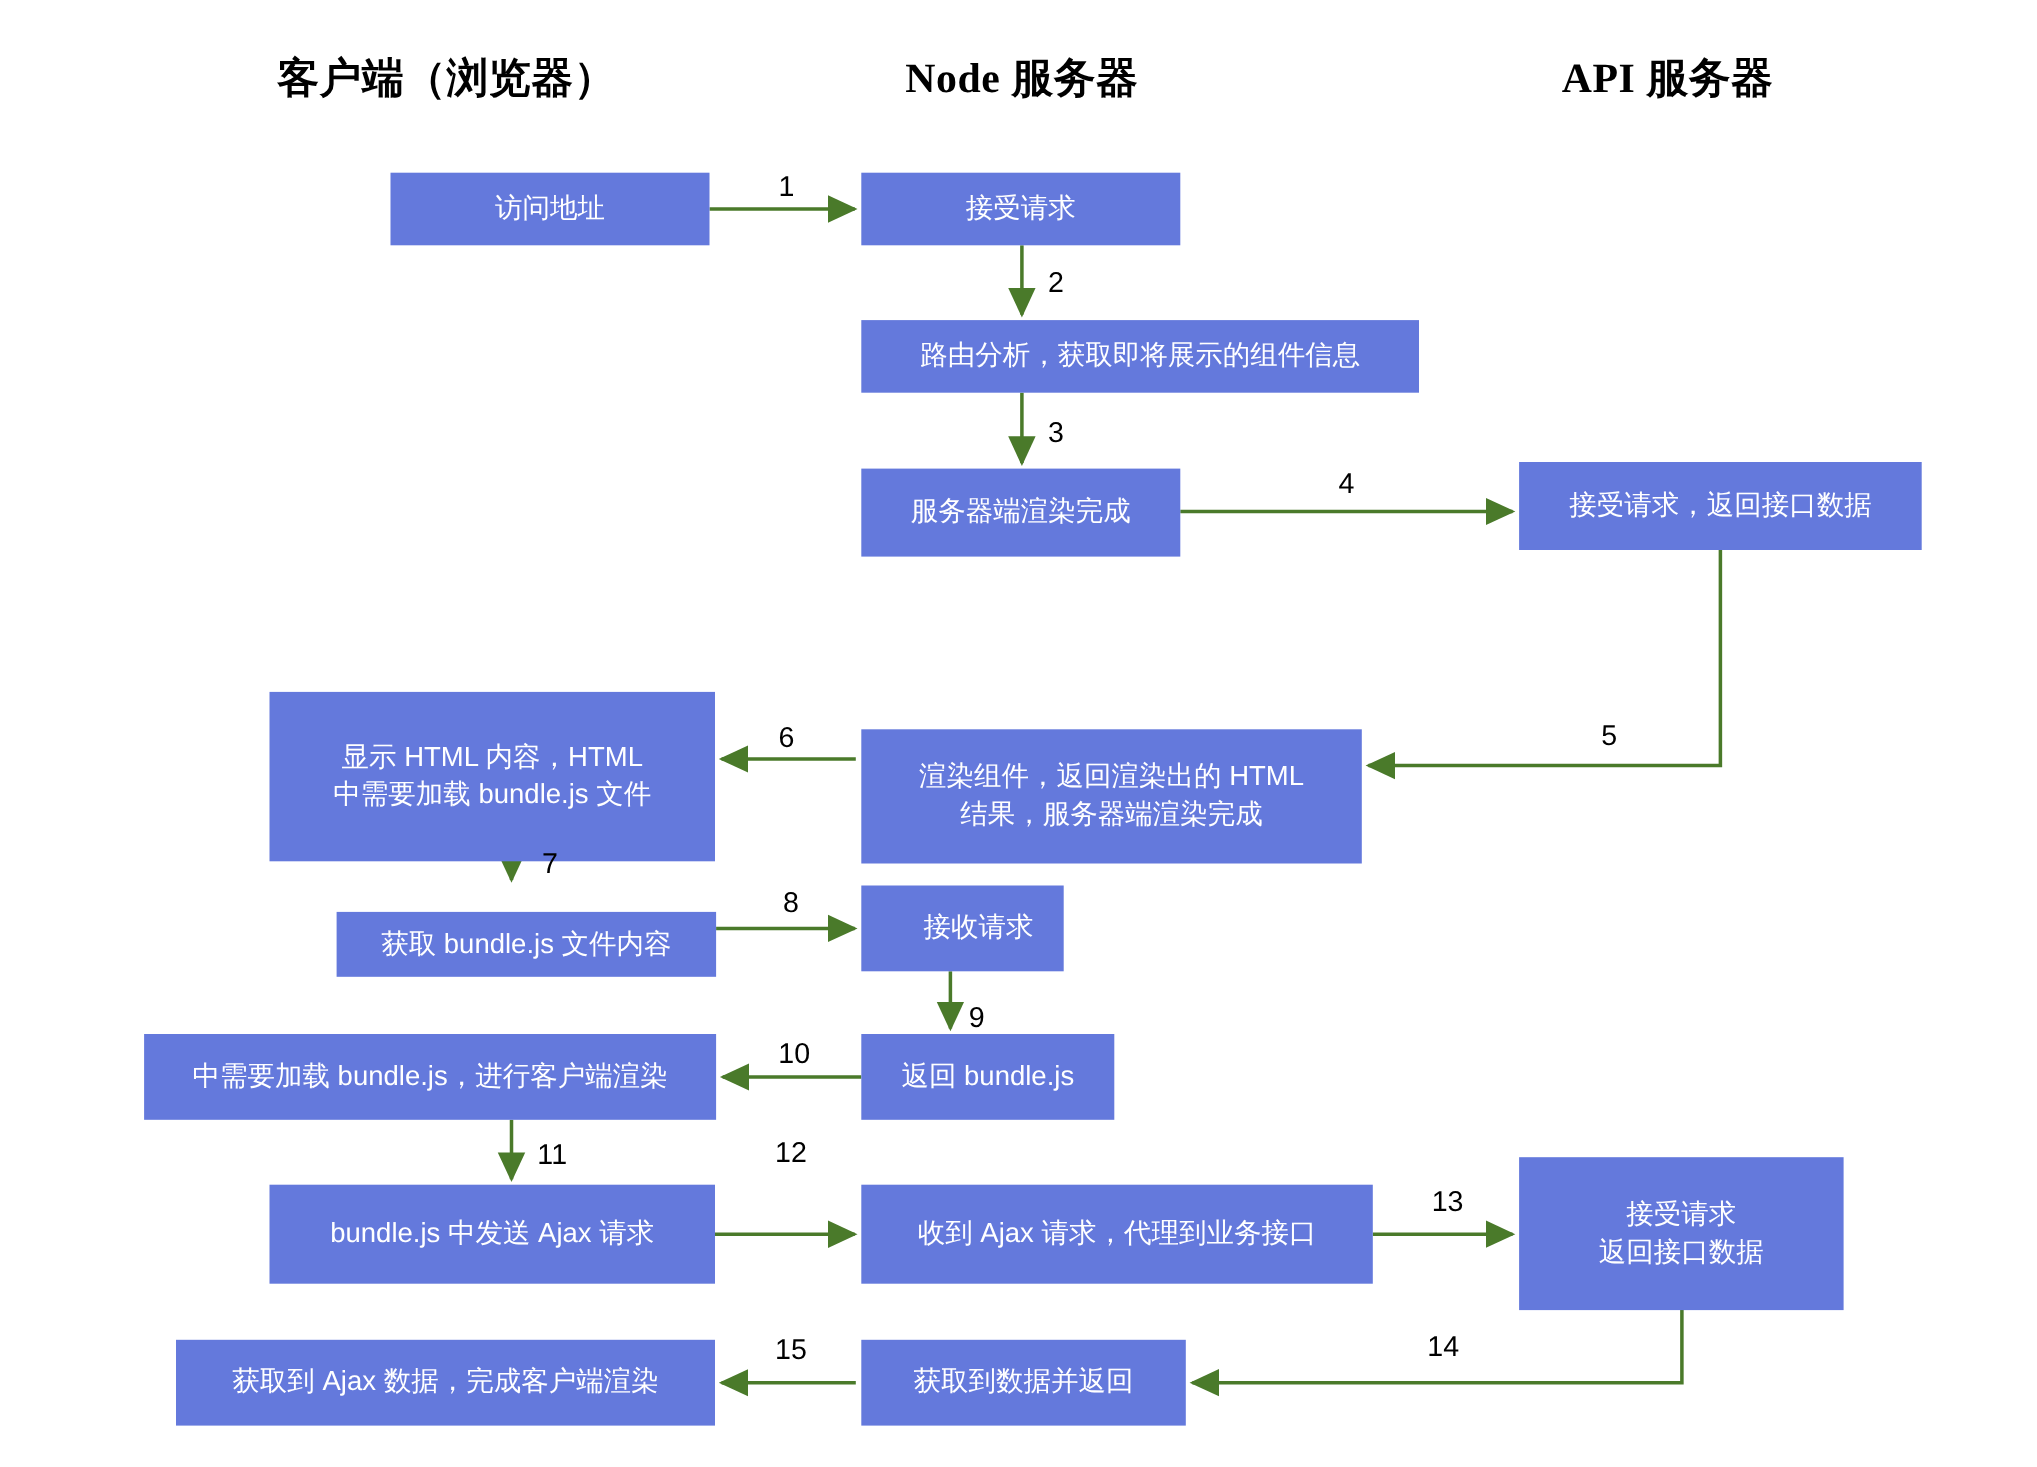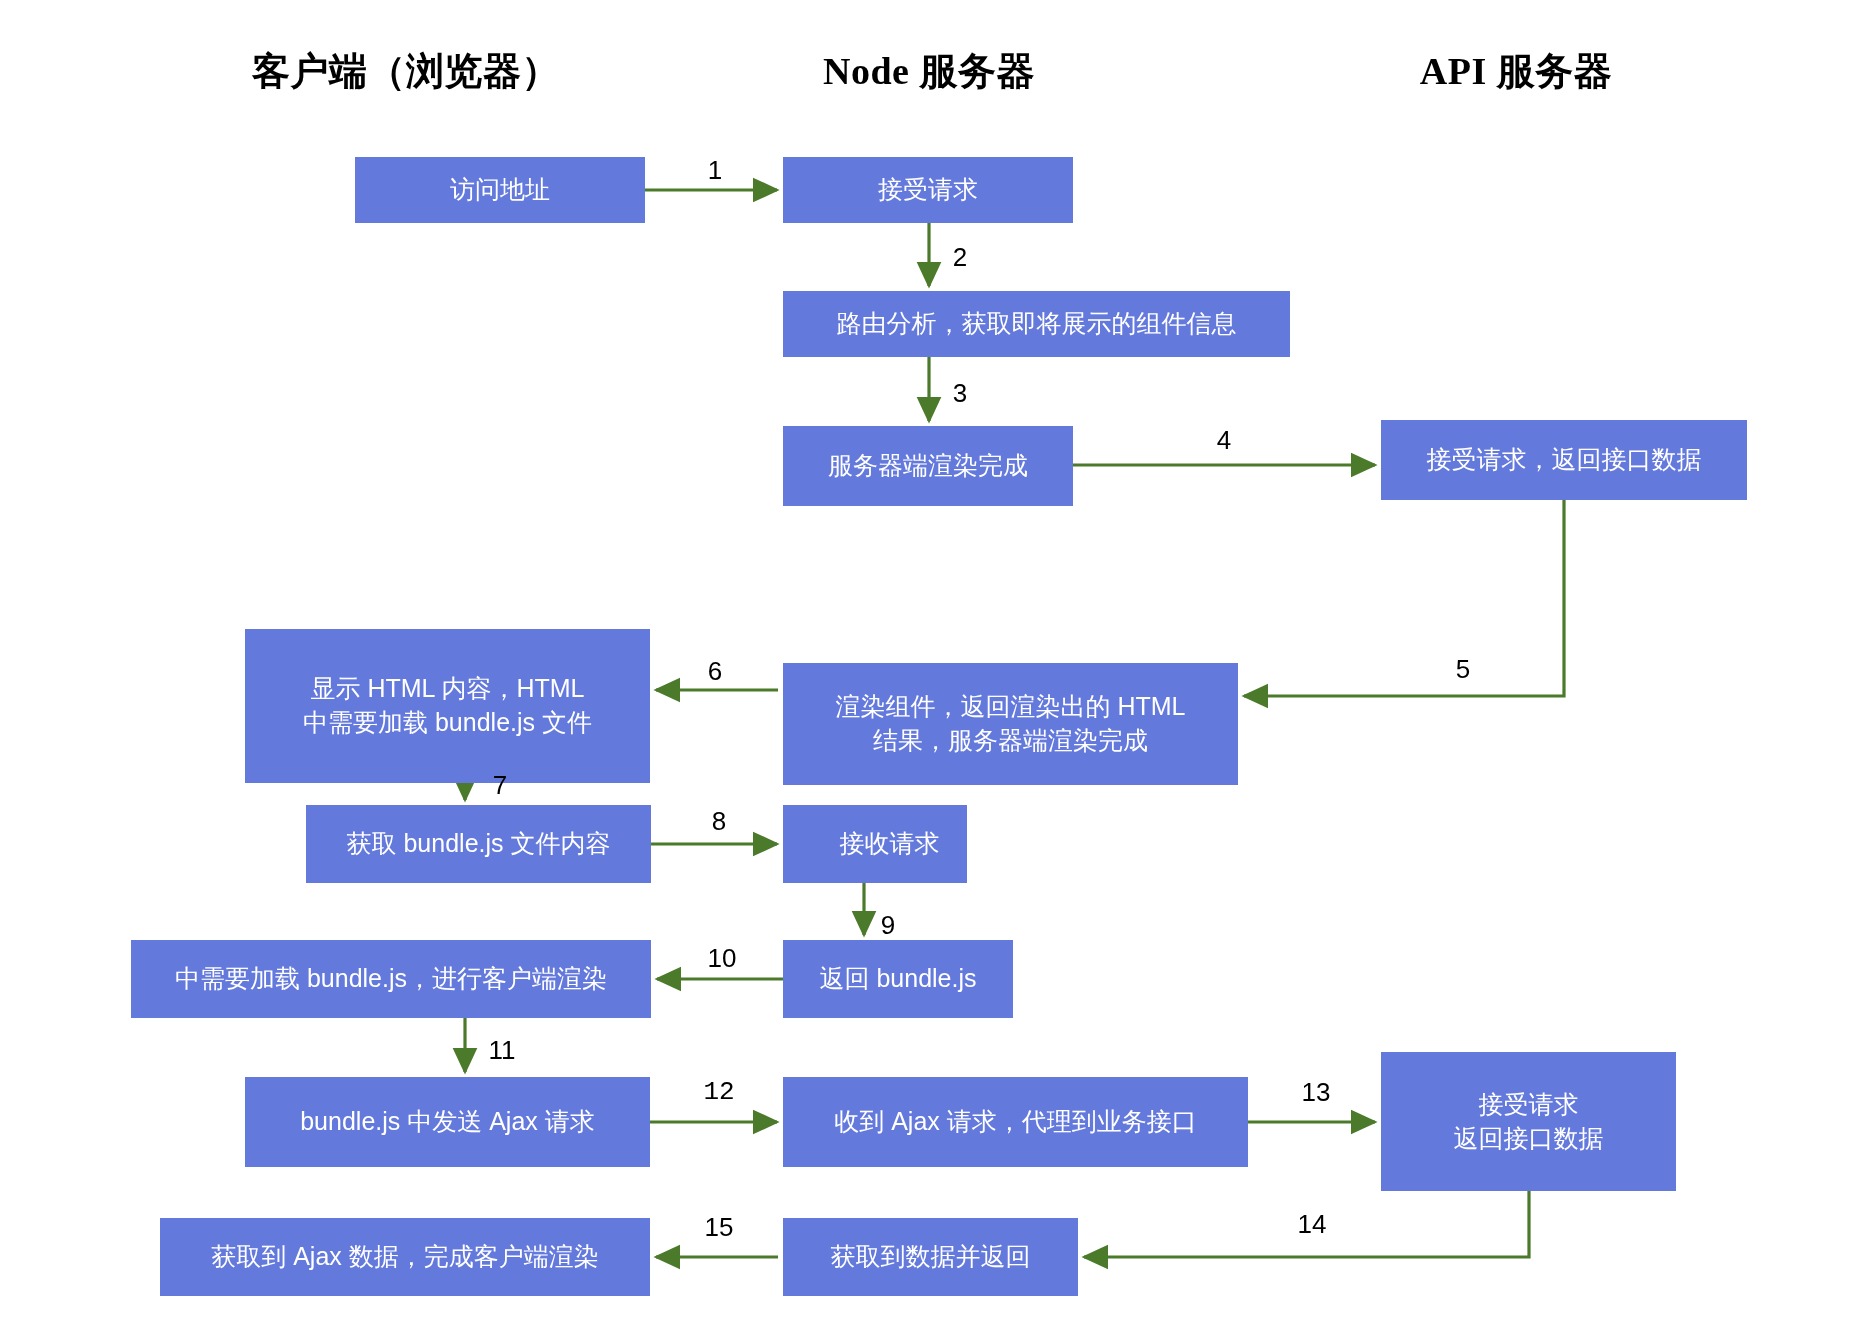--- a/index.html
+++ b/index.html
@@ -111,21 +111,21 @@
 
   <div class="node" style="left:355px; top:157px; width:290px; height:66px;">访问地址</div>
   <div class="node" style="left:783px; top:157px; width:290px; height:66px;">接受请求</div>
   <div class="node" style="left:783px; top:291px; width:507px; height:66px;">路由分析，获取即将展示的组件信息</div>
   <div class="node" style="left:783px; top:426px; width:290px; height:80px;">服务器端渲染完成</div>
   <div class="node" style="left:1381px; top:420px; width:366px; height:80px;">接受请求，返回接口数据</div>
   <div class="node" style="left:245px; top:629px; width:405px; height:154px;">显示 HTML 内容，HTML
 中需要加载 bundle.js 文件</div>
   <div class="node" style="left:783px; top:663px; width:455px; height:122px;">渲染组件，返回渲染出的 HTML
 结果，服务器端渲染完成</div>
-  <div class="node" style="left:306px; top:805px; width:345px; height:78px;">获取 bundle.js 文件内容</div>
+  <div class="node" style="left:306px; top:829px; width:345px; height:59px;">获取 bundle.js 文件内容</div>
   <div class="node" style="left:783px; top:805px; width:184px; height:78px;padding-left:39px;">接收请求</div>
   <div class="node" style="left:131px; top:940px; width:520px; height:78px;">中需要加载 bundle.js，进行客户端渲染</div>
   <div class="node" style="left:783px; top:940px; width:230px; height:78px;">返回 bundle.js</div>
   <div class="node" style="left:245px; top:1077px; width:405px; height:90px;">bundle.js 中发送 Ajax 请求</div>
   <div class="node" style="left:783px; top:1077px; width:465px; height:90px;">收到 Ajax 请求，代理到业务接口</div>
   <div class="node" style="left:1381px; top:1052px; width:295px; height:139px;">接受请求
 返回接口数据</div>
   <div class="node" style="left:160px; top:1218px; width:490px; height:78px;">获取到 Ajax 数据，完成客户端渲染</div>
   <div class="node" style="left:783px; top:1218px; width:295px; height:78px;">获取到数据并返回</div>
 
@@ -133,18 +133,18 @@
   <div class="edge-label" style="left:960px;  top:257px;">2</div>
   <div class="edge-label" style="left:960px;  top:393px;">3</div>
   <div class="edge-label" style="left:1224px; top:440px;">4</div>
   <div class="edge-label" style="left:1463px; top:669px;">5</div>
   <div class="edge-label" style="left:715px;  top:671px;">6</div>
   <div class="edge-label" style="left:500px;  top:785px;">7</div>
   <div class="edge-label" style="left:719px;  top:821px;">8</div>
   <div class="edge-label" style="left:888px;  top:925px;">9</div>
   <div class="edge-label" style="left:722px;  top:958px;">10</div>
   <div class="edge-label" style="left:502px;  top:1050px;">11</div>
-  <div class="edge-label" style="left:719px;  top:1092px;font-family:Liberation Mono, monospace;">12</div>
+  <div class="edge-label" style="left:719px;  top:1048px;">12</div>
   <div class="edge-label" style="left:1316px; top:1092px;">13</div>
   <div class="edge-label" style="left:1312px; top:1224px;">14</div>
   <div class="edge-label" style="left:719px;  top:1227px;">15</div>
 
 </div>
 
 </body></html>

